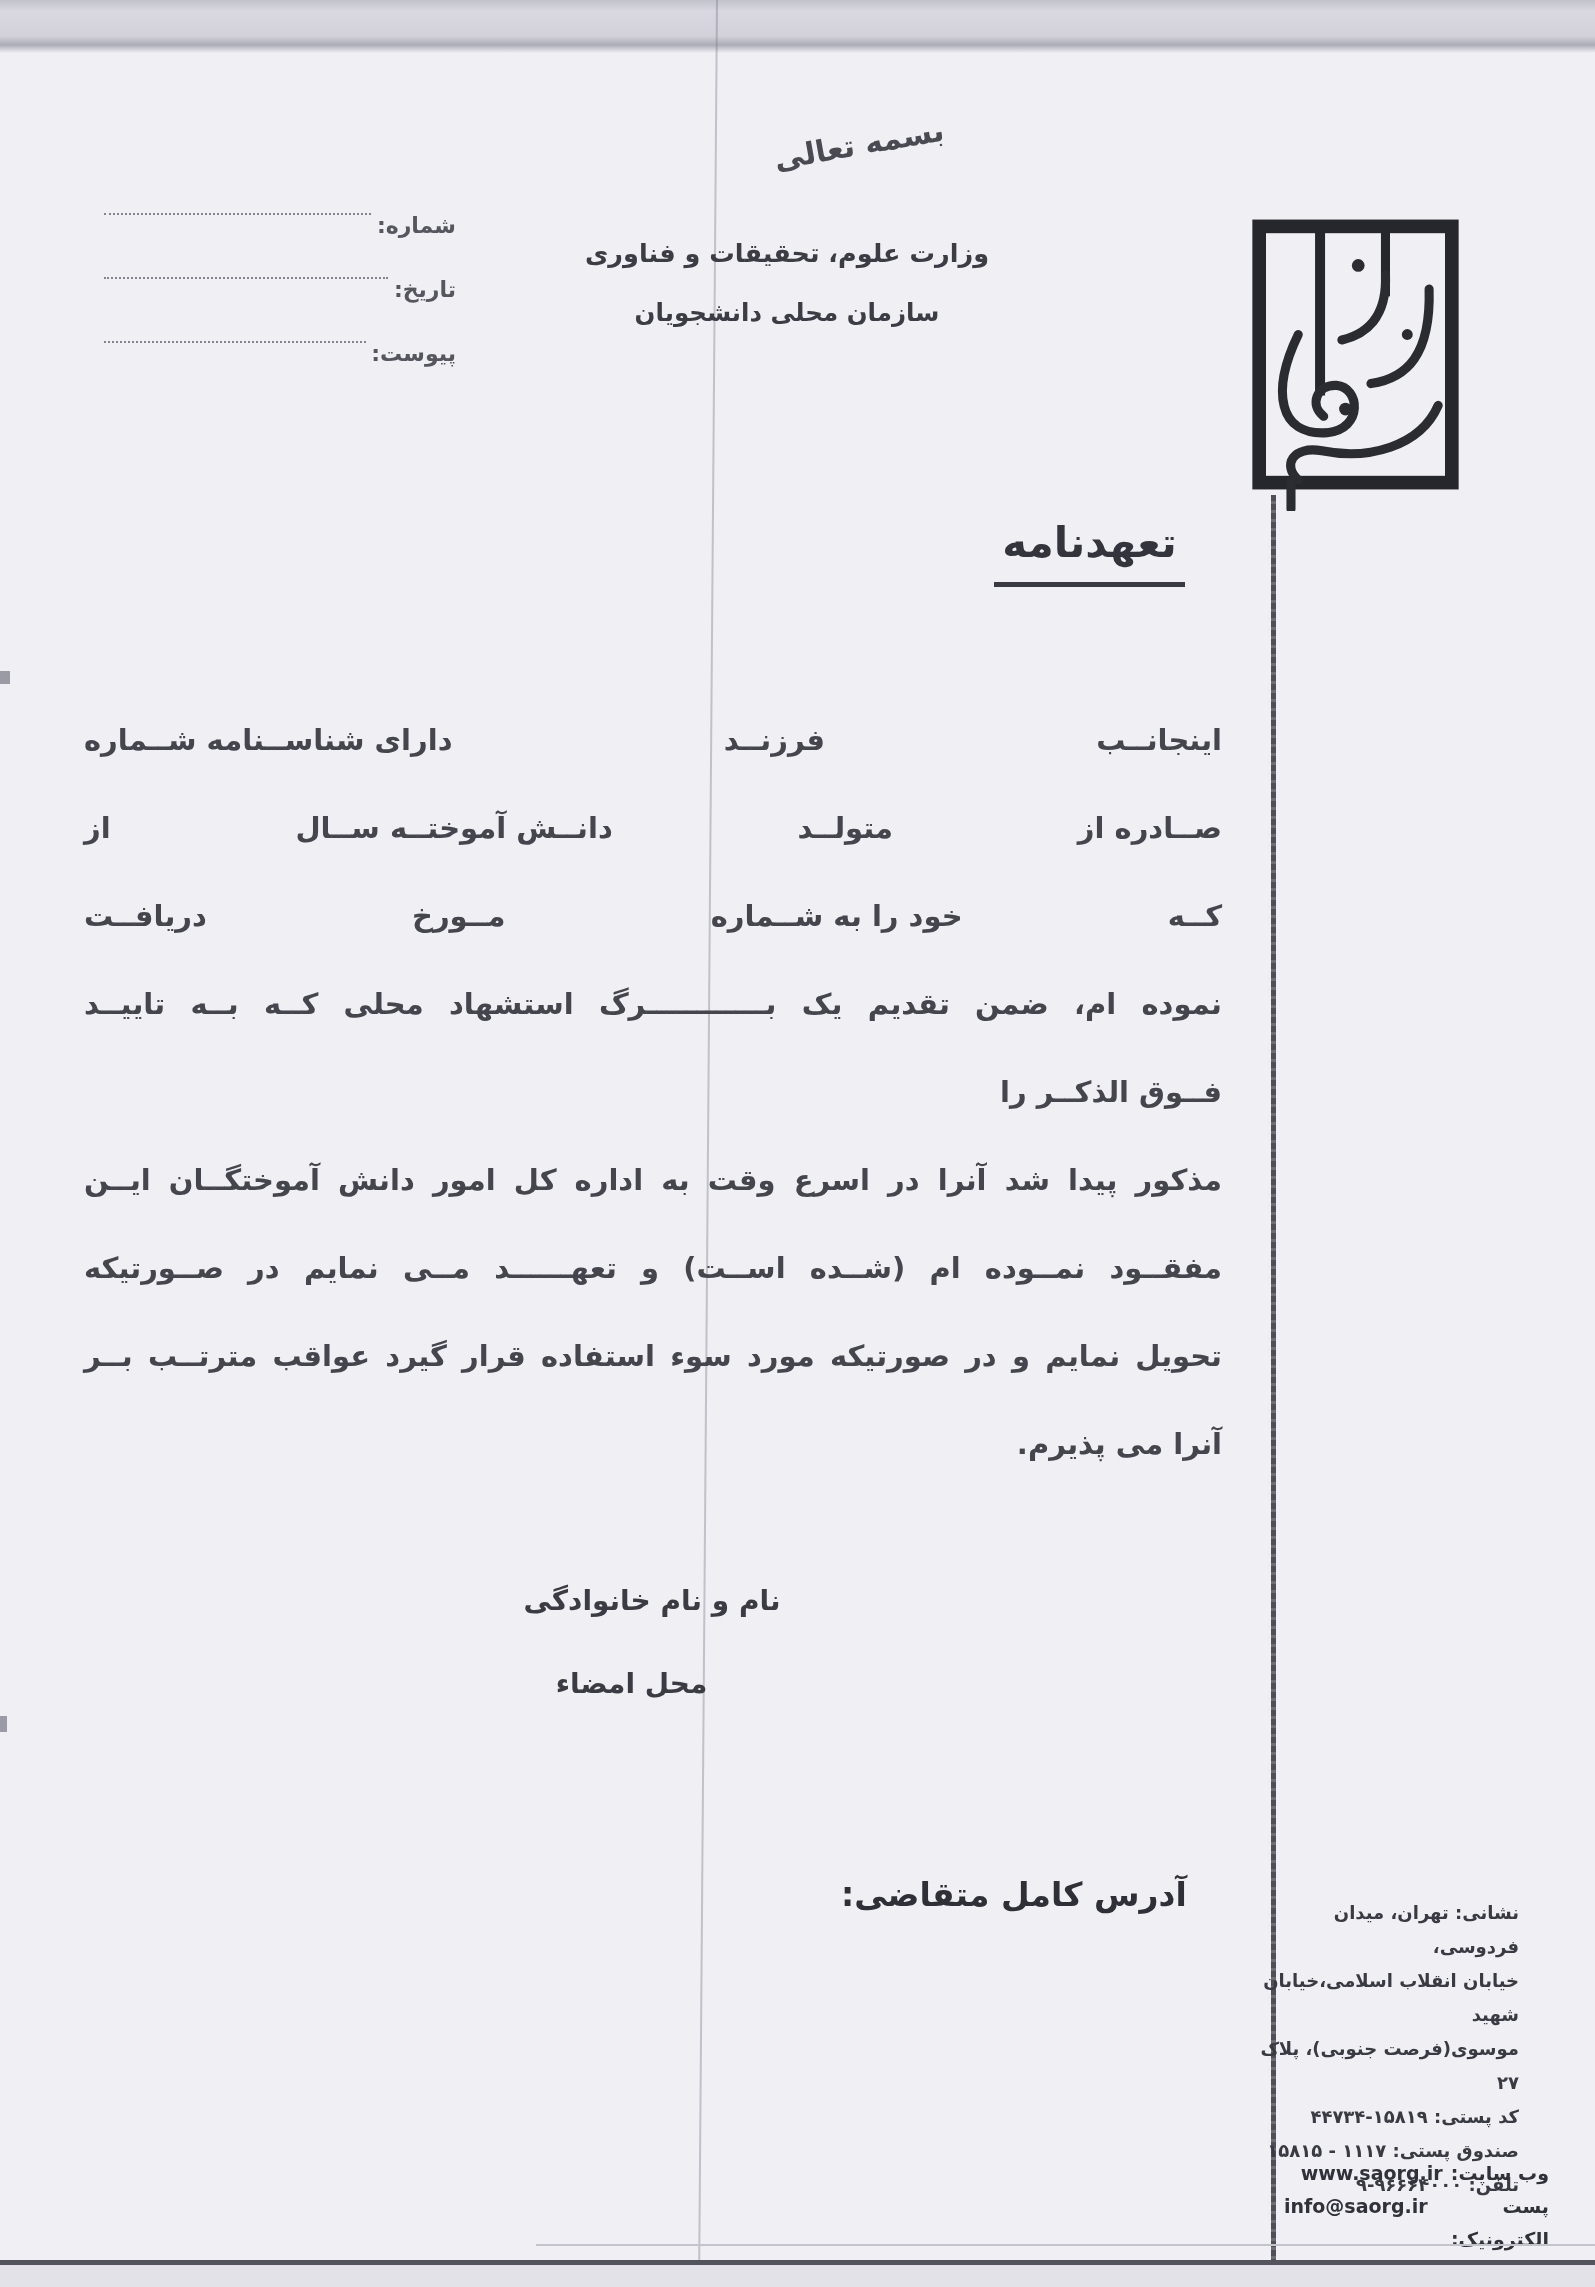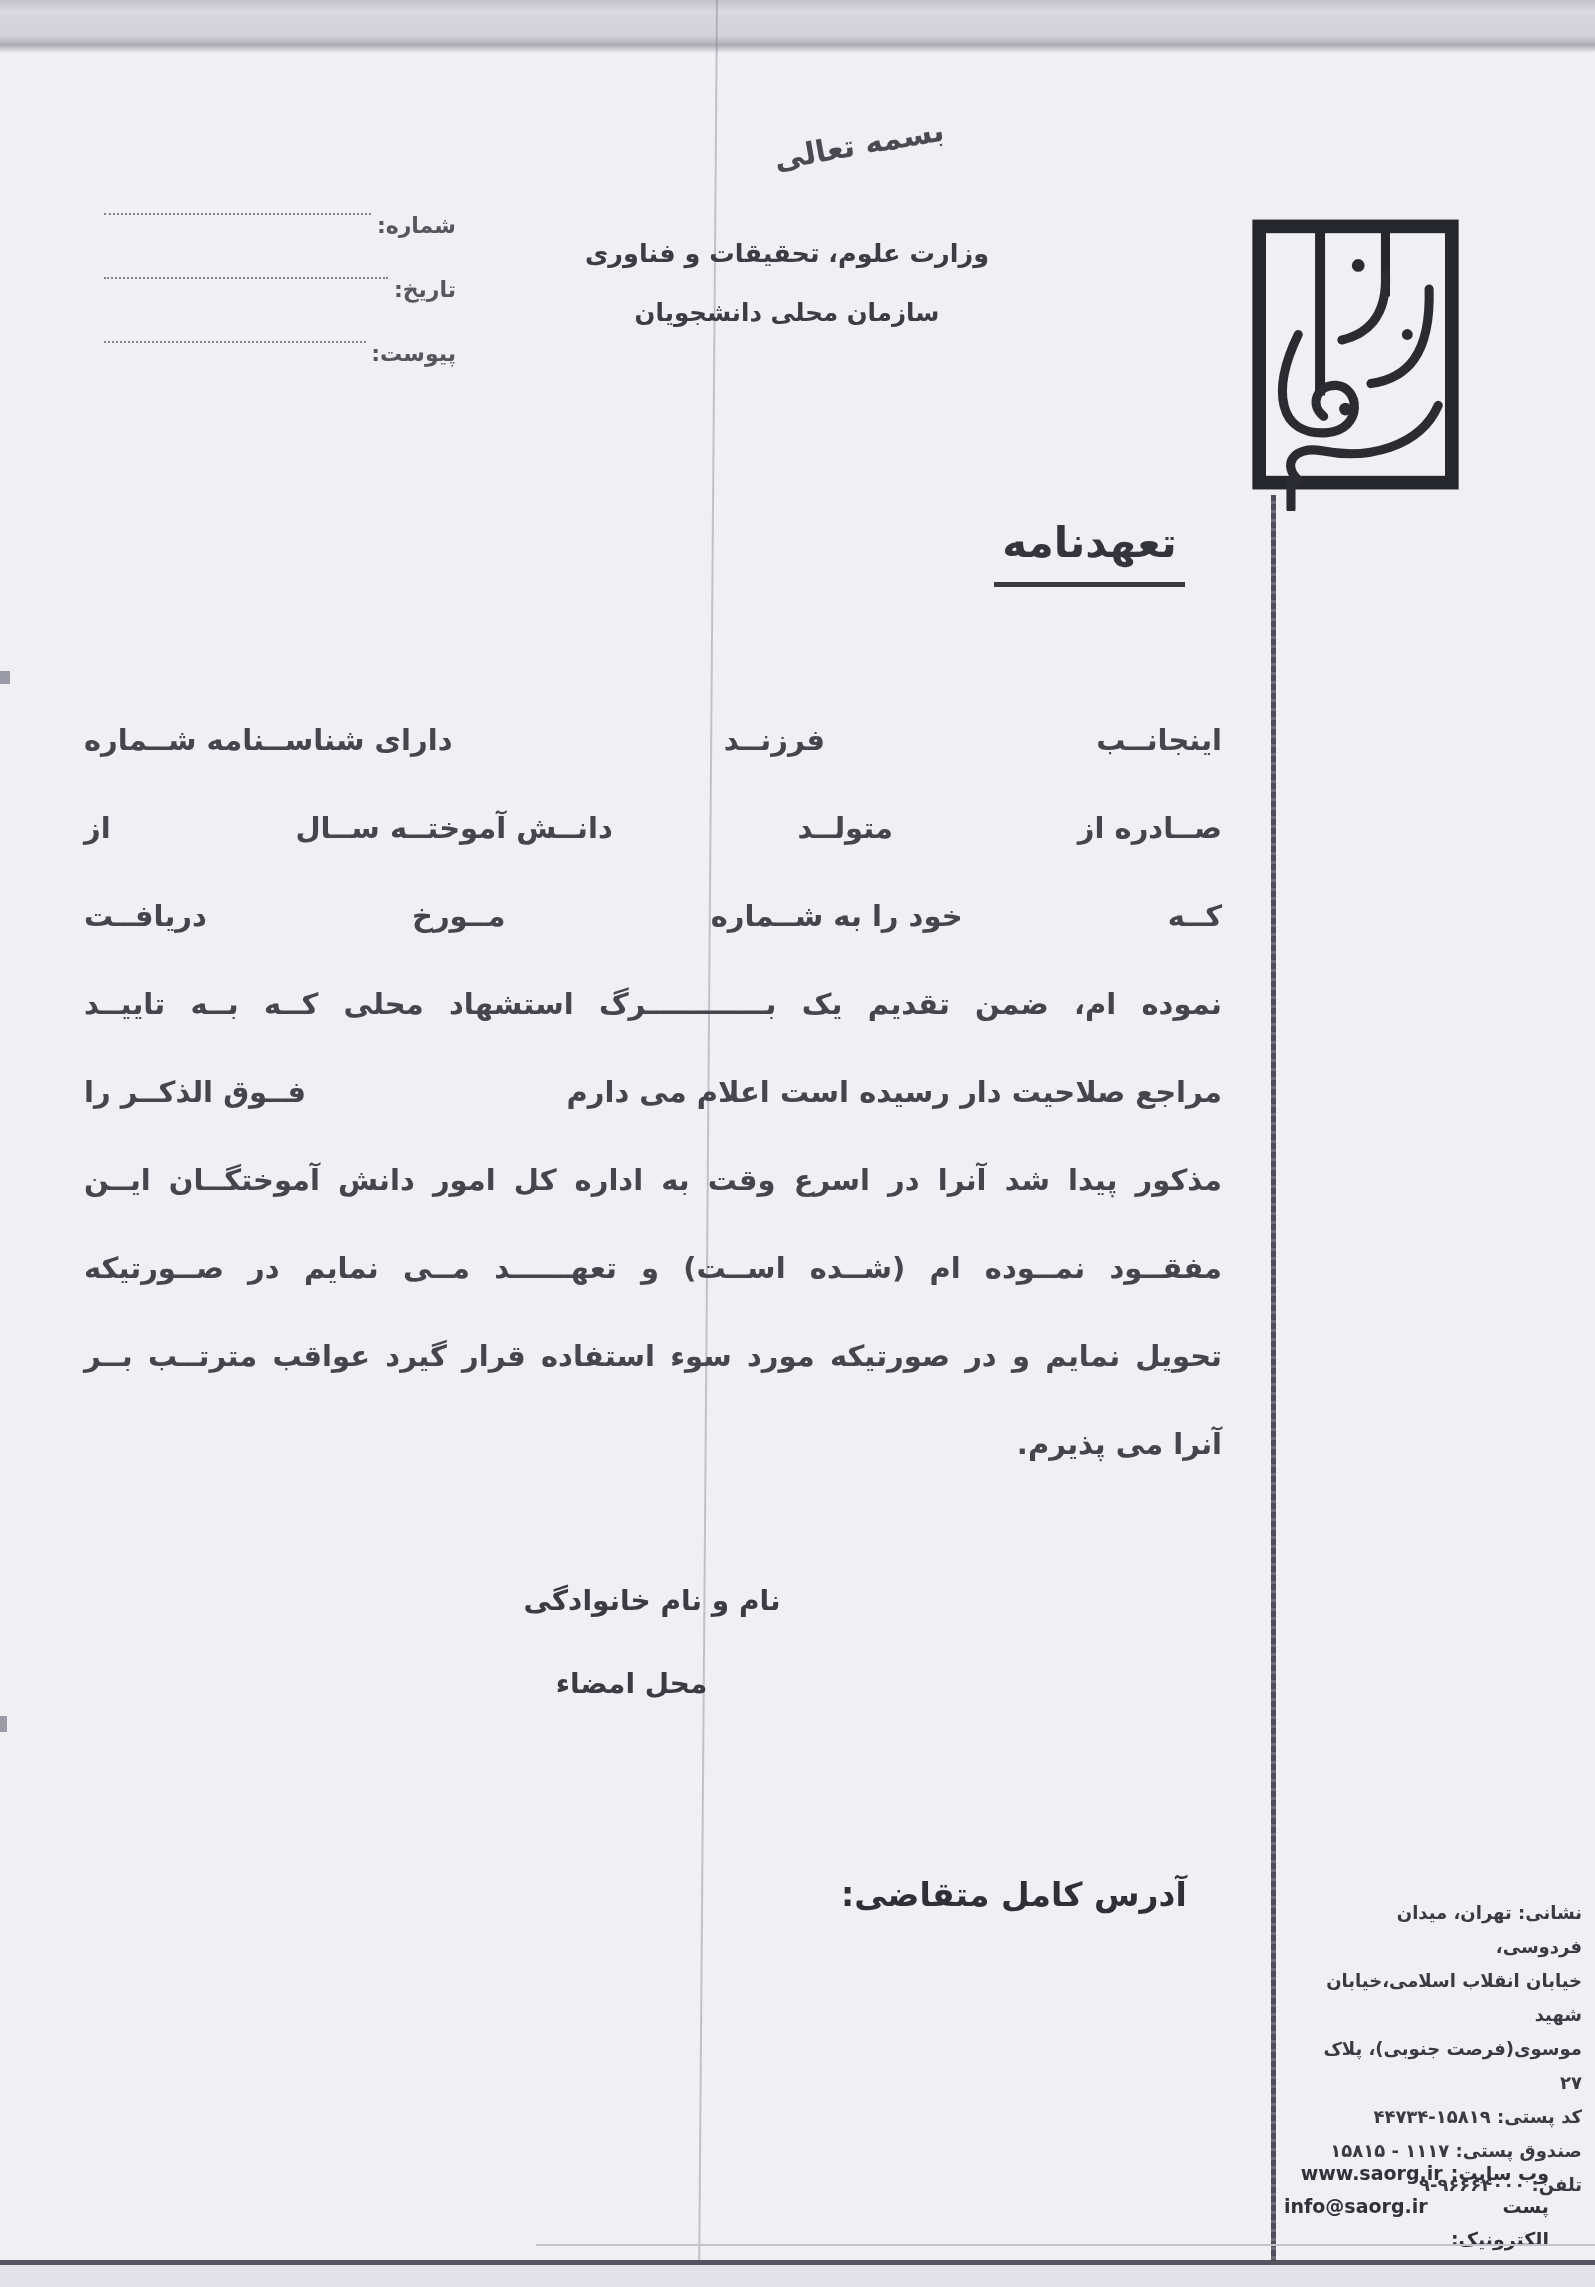--- a/index.html
+++ b/index.html
@@ -81,21 +81,21 @@
   .sig-name{position:absolute;left:495px;top:1584px;width:314px;text-align:center;
     font-size:28px;font-weight:700;direction:rtl;color:#3b3b43;}
   .sig-place{position:absolute;left:509px;top:1667px;width:245px;text-align:center;
     font-size:28px;font-weight:700;direction:rtl;color:#3b3b43;}
 
   
   .addr-label{position:absolute;left:841px;top:1875px;width:355px;
     font-size:33px;font-weight:700;direction:rtl;text-align:left;color:#2f2f37;}
 
   
-  .sidebar-address{position:absolute;left:1317px;top:1896px;width:265px;
+  .sidebar-address{position:absolute;left:1254px;top:1896px;width:265px;
     direction:rtl;text-align:right;font-size:18px;font-weight:700;
     line-height:34px;color:#3a3a43;}
   .sidebar-footer{position:absolute;left:1284px;top:2157px;width:265px;
     direction:rtl;font-size:19px;font-weight:700;color:#31313a;line-height:33px;}
   .footer-row{display:flex;gap:8.2px;justify-content:flex-start;align-items:baseline;}
   .footer-url{direction:ltr;unicode-bidi:embed;}
 </style>
 </head>
 <body>
 
@@ -164,21 +164,20 @@
       <span class="seg">از</span>
     </div>
     <div class="body-line">
       <span class="seg">کــه</span>
       <span class="seg">خود را به شــماره</span>
       <span class="seg">مــورخ</span>
       <span class="seg">دریافــت</span>
     </div>
     <div class="body-line block">نموده ام، ضمن تقدیم یک بــــــــــــرگ استشهاد محلی کــه بــه تاییــد</div>
     <div class="body-line">
-      <span class="seg">مراجع صلاحیت دار رسیده است اعلام می دارم</span>
       <span class="seg">فــوق الذکــر را</span>
     </div>
     <div class="body-line block">مذکور پیدا شد آنرا در اسرع وقت به اداره کل امور دانش آموختگــان ایــن</div>
     <div class="body-line block">مفقــود نمــوده ام (شــده اســت) و تعهــــــد مــی نمایم در صــورتیکه</div>
     <div class="body-line block">تحویل نمایم و در صورتیکه مورد سوء استفاده قرار گیرد عواقب مترتــب بــر</div>
     <div class="body-line start">آنرا می پذیرم.</div>
   </div>
 
   <div class="sig-name">نام و نام خانوادگی</div>
   <div class="sig-place">محل امضاء</div>

